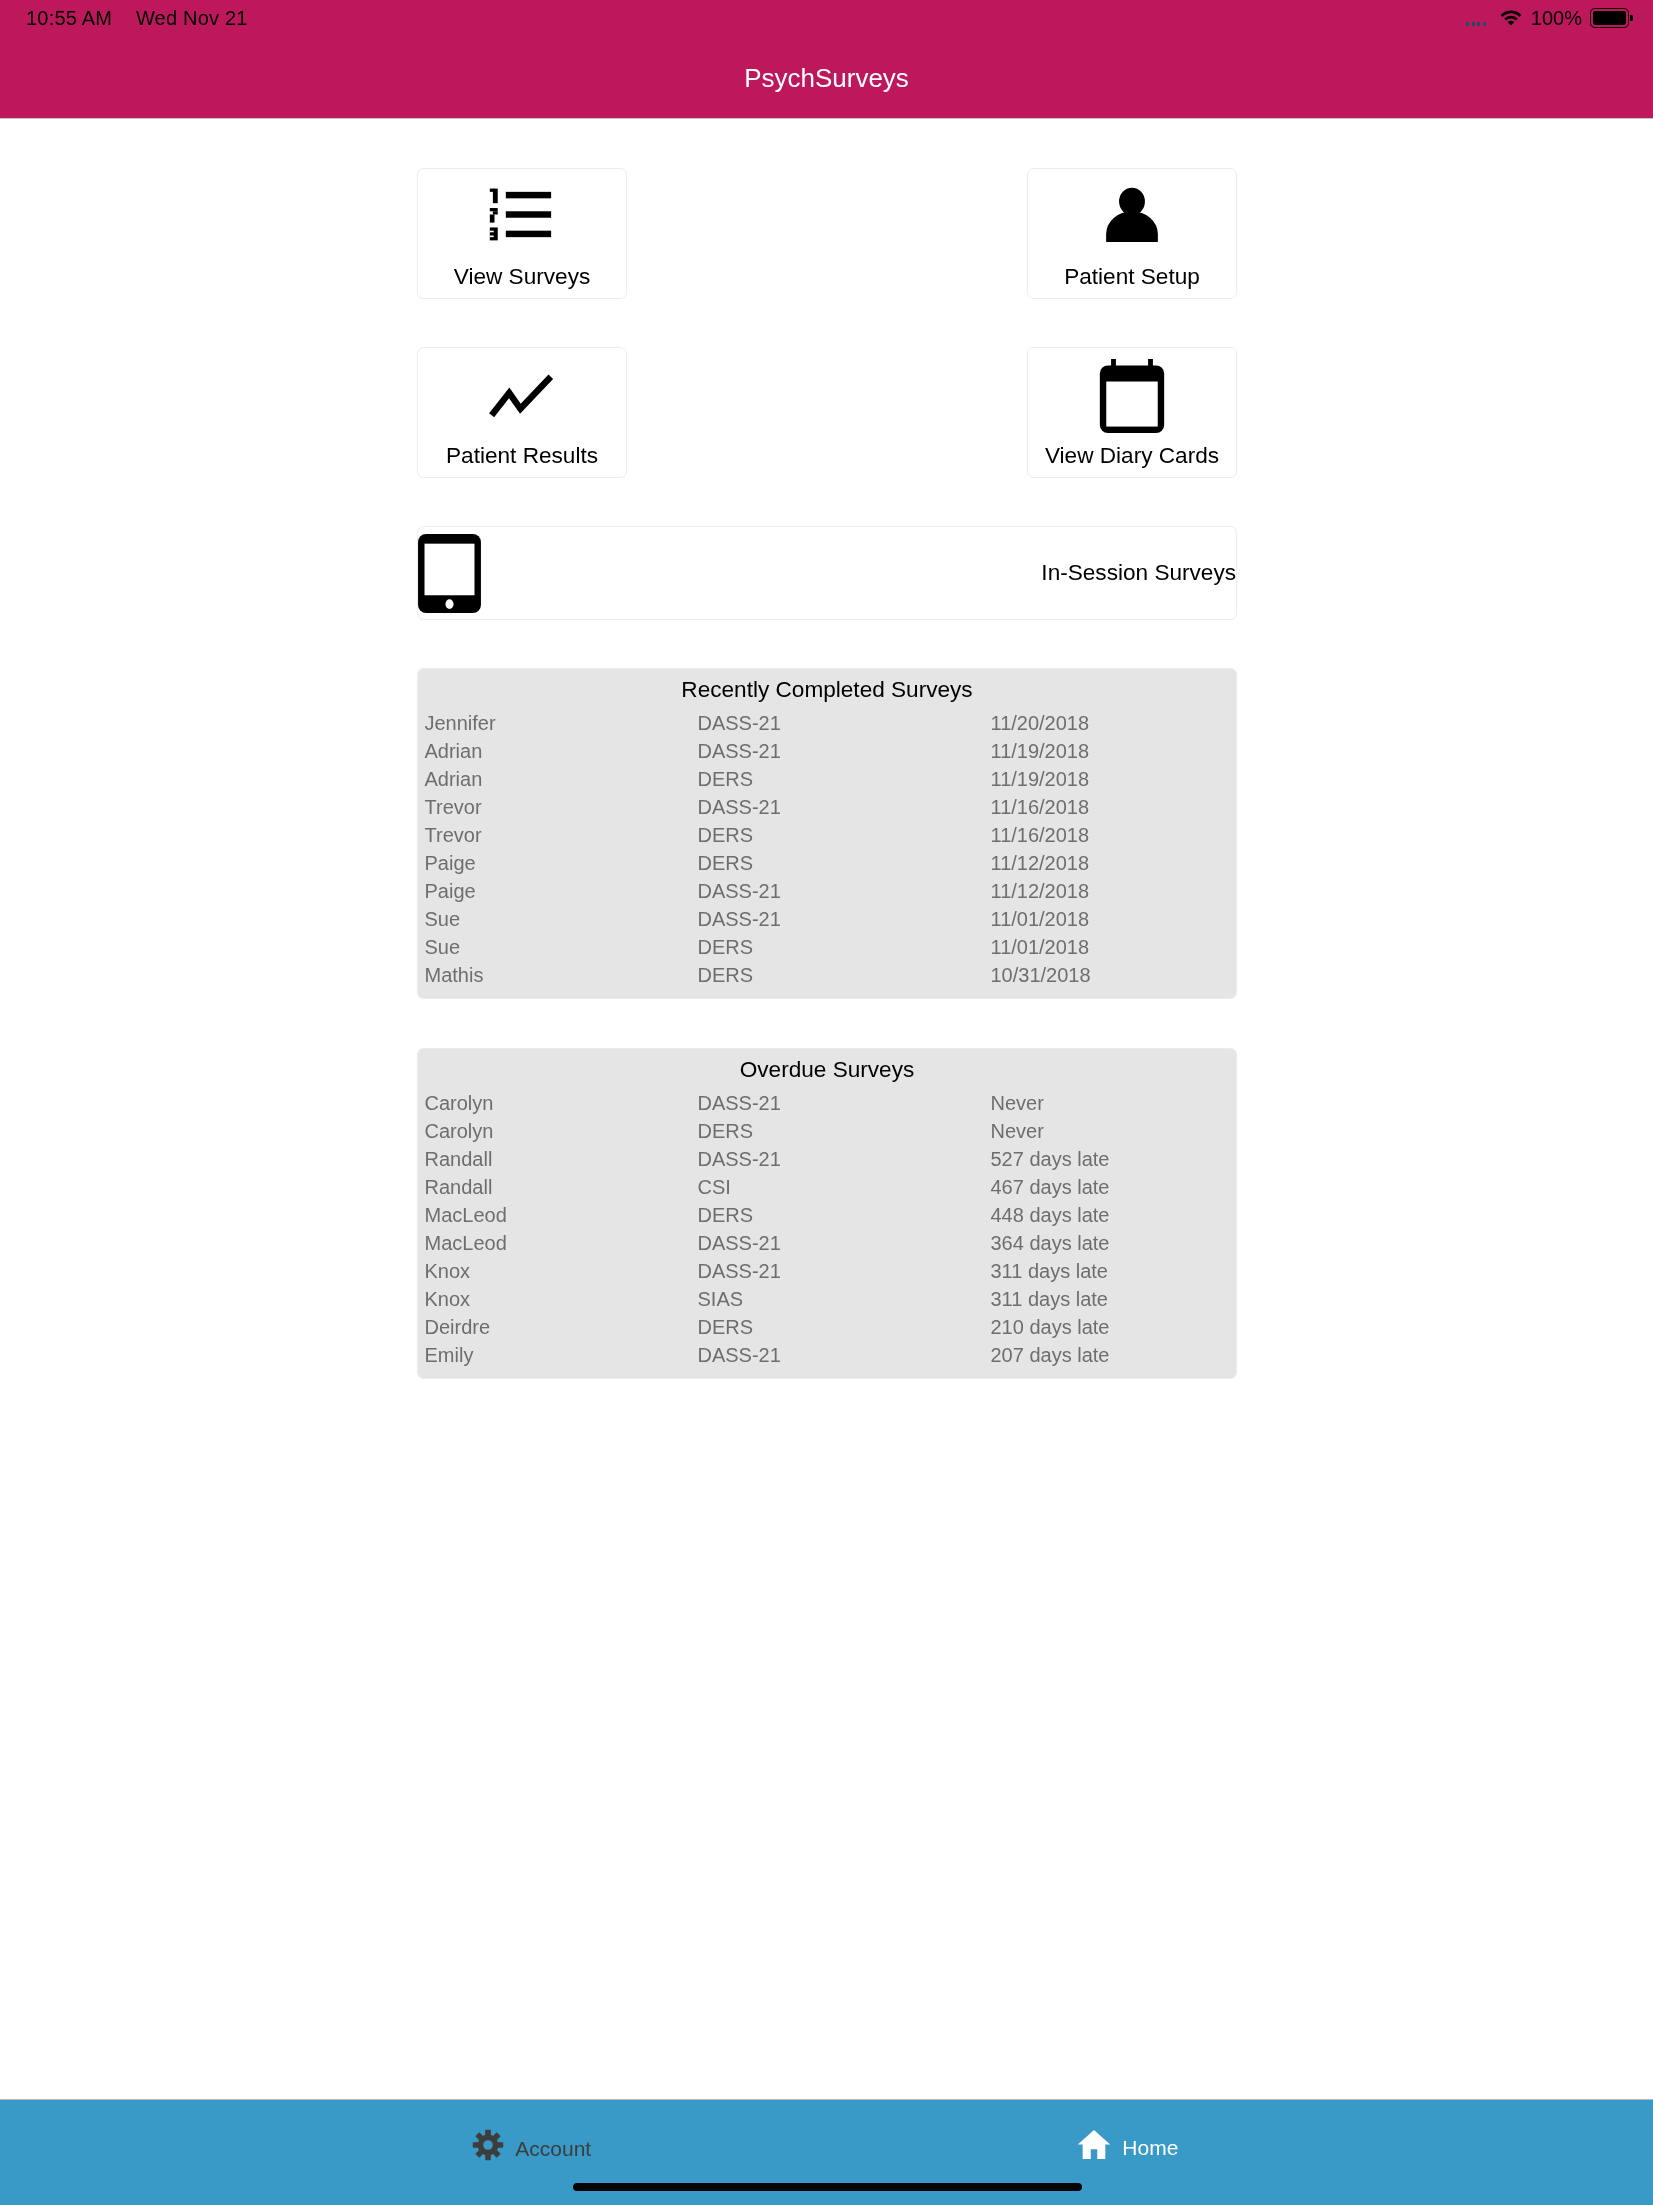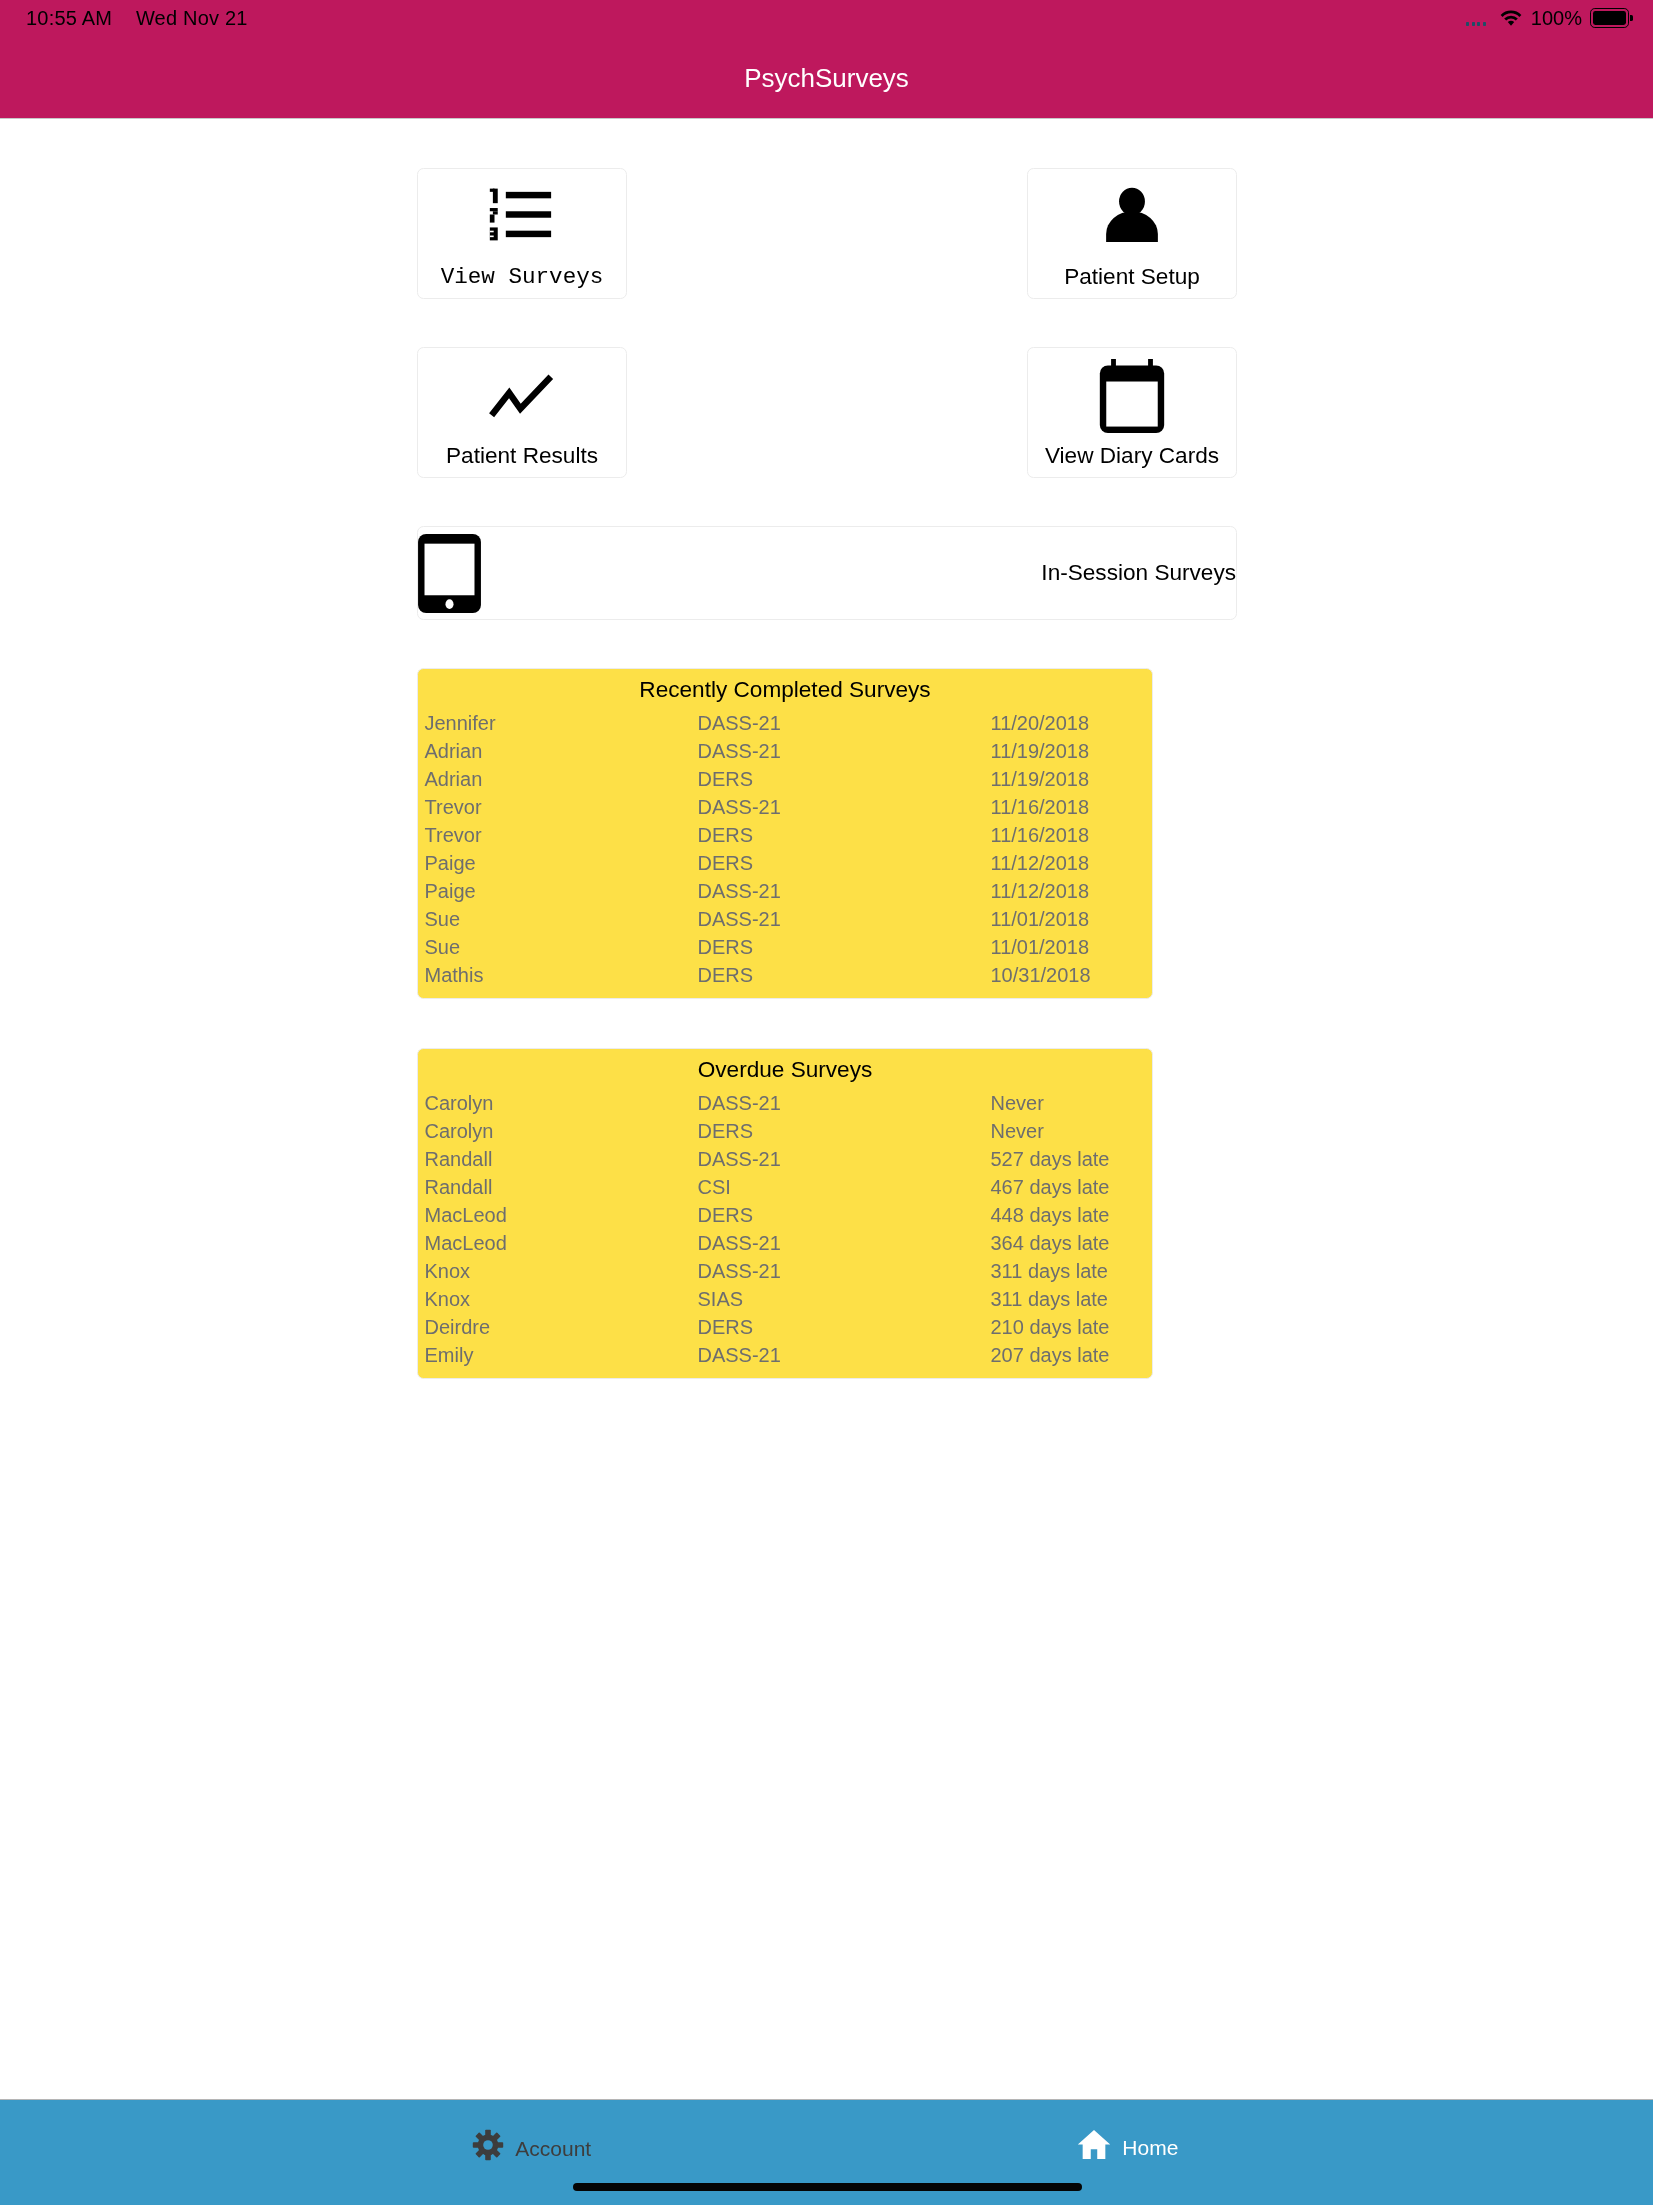--- a/index.html
+++ b/index.html
@@ -19,21 +19,21 @@
 
   .tile { position: absolute; background: #fff; border: 1.6px solid #ececec; border-radius: 6.5px; }
   .tile-small { width: 210px; height: 131px; }
   .tile .icon { position: absolute; left: 50%; transform: translateX(-50%); top: 18px; }
   .tile .label { position: absolute; left: 0; right: 0; bottom: 8px; text-align: center; font-size: 22.6px; color: #000; }
 
   .tile-wide { left: 417px; top: 526px; width: 820px; height: 94px; }
   .tile-wide .inner { position: absolute; left: 0; right: 0; top: 0; bottom: 0; display: flex; align-items: center; justify-content: space-between; gap: 18px; }
   .tile-wide .label { position: static; font-size: 22.6px; color: #000; }
 
-  .panel { position: absolute; left: 417px; width: 736px; background: #fde047; border: 1.6px solid #ececec; border-radius: 6.5px; }
+  .panel { position: absolute; left: 417px; width: 820px; background: #e5e5e5; border: 1.6px solid #ececec; border-radius: 6.5px; }
   .panel h2 { font-weight: normal; font-size: 22.6px; color: #000; text-align: center; margin-top: 8px; height: 32px; }
   .panel .rows { padding: 0 6.5px; }
   .panel .row { display: flex; height: 28px; font-size: 20px; color: #6e6e6e; align-items: center; justify-content: space-between; }
   .panel .row .c1 { width: 273px; }
   .panel .row .c2 { width: 273px; }
   .panel .row .c3 { flex: 1; margin-left: 20px; }
 
   .tabbar { position: absolute; left: 0; top: 2099px; width: 1653px; height: 107px; background: #3999c7; border-top: 1.6px solid #b5b5b5; }
   .tab { position: absolute; top: 29px; display: flex; align-items: flex-end; gap: 11.3px; font-size: 21px; }
   .tab-account { left: 472px; color: #3d3d3d; }
@@ -61,21 +61,21 @@
       <path d="M2 8.5 A18 18 0 0 1 28 8.5 L25.5 11 A14.5 14.5 0 0 0 4.5 11 Z" fill="#000"></path>
     </svg>
     <span>100%</span>
     <div class="battery">
         <div class="fill"></div>
       </div>
   </div>
   <div class="app-title">PsychSurveys</div>
 </div>
 
-<div class="tile tile-small" style="left:417px; top:168px;font-family:Liberation Mono, monospace;">
+<div class="tile tile-small" style="left:417px; top:168px;">
   <svg class="icon" width="65" height="55" viewBox="0 0 80 68">
     <rect x="4" y="2" width="6" height="18" fill="#000"></rect>
       <rect x="0" y="2" width="6" height="4" fill="#000"></rect>
     <rect x="0" y="26" width="10" height="4" fill="#000"></rect>
       <rect x="4" y="30" width="6" height="4" fill="#000"></rect>
       <rect x="0" y="34" width="6" height="10" fill="#000"></rect>
     <rect x="0" y="50" width="10" height="16" fill="#000"></rect>
       <rect x="0" y="54" width="5" height="2" fill="#fff"></rect>
       <rect x="0" y="60" width="5" height="2" fill="#fff"></rect>
     <rect x="20" y="6" width="56" height="8" fill="#000"></rect>

